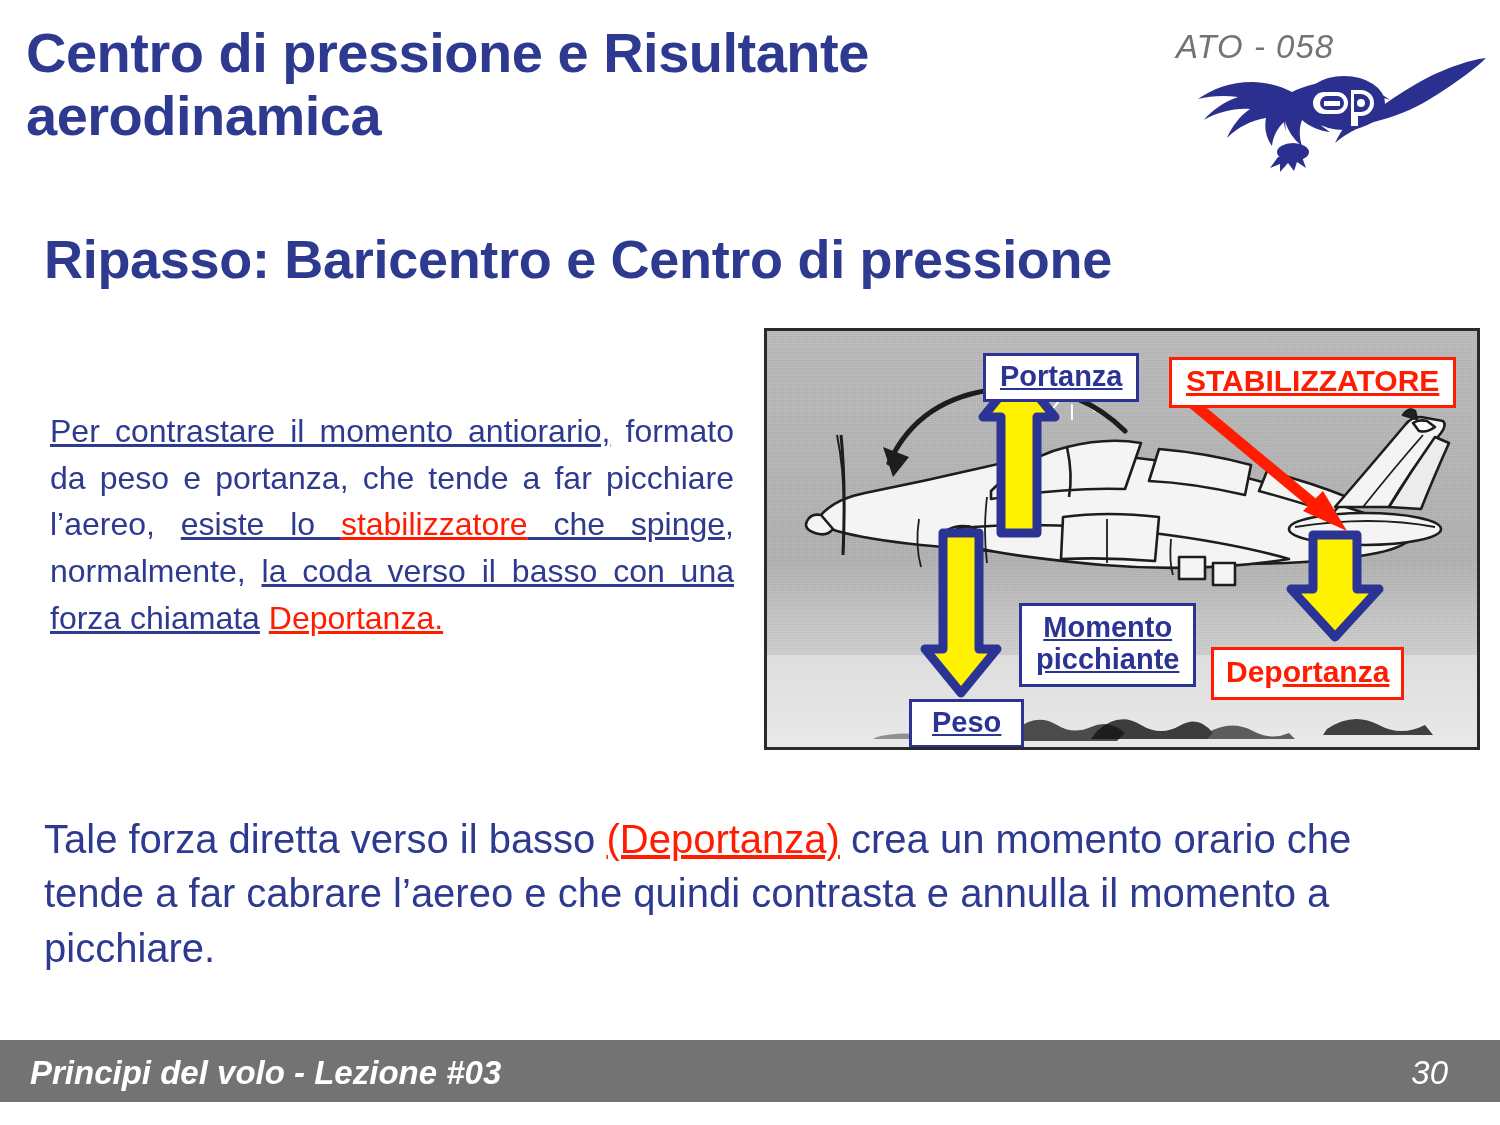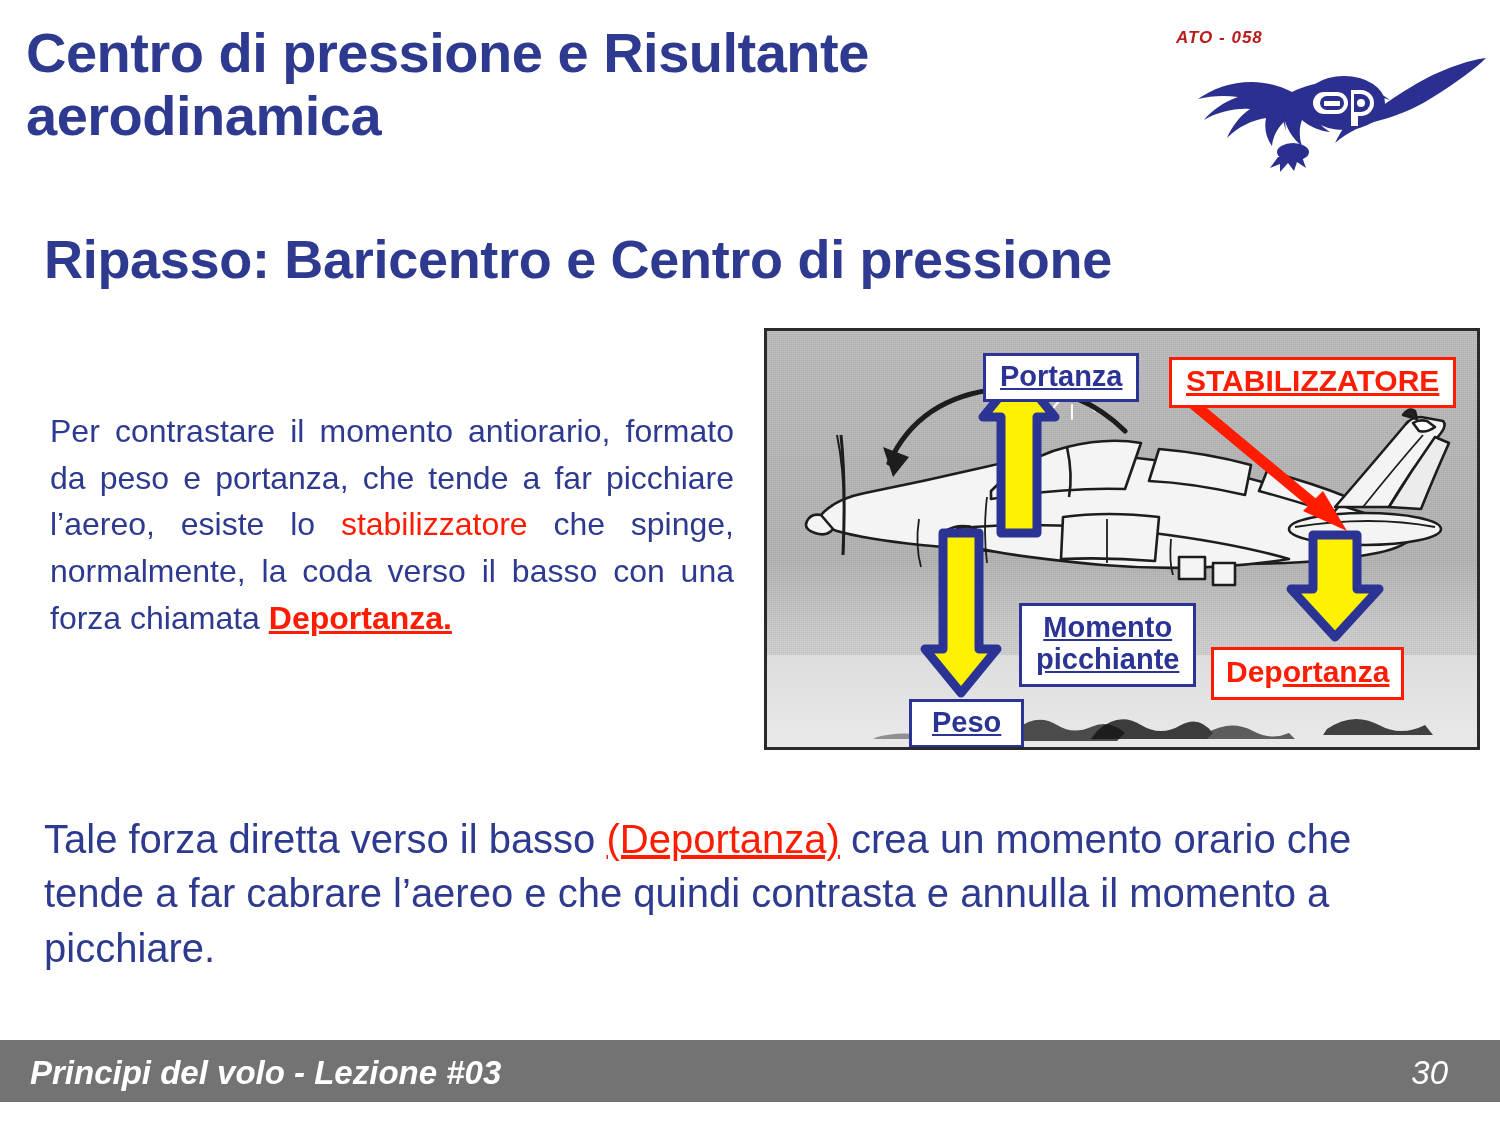--- a/index.html
+++ b/index.html
@@ -15,22 +15,22 @@
   .title {
     position: absolute; left: 26px; top: 22px; width: 1060px;
     font-size: 56px; font-weight: bold; line-height: 1.12;
     color: #2E3A90; letter-spacing: -0.5px;
   }
 
   
   .logo { position: absolute; left: 1140px; top: 18px; width: 345px; height: 200px; }
   .logo-ato {
     position:absolute; left: 36px; top: 10px;
-    font-size: 17px; font-weight: bold; font-style: italic;
-    color:#b91c1c; letter-spacing: 1px;
+    font-size: 33px; font-weight: normal; font-style: italic;
+    color:#737373; letter-spacing: 1px;
   }
   .logo-bird { position:absolute; left: 28px; top: 38px; width: 320px; height: 120px; }
   .logo-name {
     position:absolute; left: 0px; top: 160px; width: 345px; text-align:center;
     font-size: 29px; font-weight: bold; font-style: italic; color:#2B2F8F;
     letter-spacing: 0.5px;
   }
 
   
   .subtitle {
@@ -38,23 +38,23 @@
     font-size: 54px; font-weight: bold; color: #2E3A90;
     letter-spacing: -0.3px;
   }
 
   
   .para-left {
     position:absolute; left: 50px; top: 408px; width: 684px;
     font-size: 32px; line-height: 1.46; color: #2E3A90;
     text-align: justify; text-justify: inter-word;
   }
-  .para-left .u { }
+  .para-left .u { text-decoration: underline; }
   .para-left .red { color:#FF1C00; }
-  .para-left .redb { color:#FF1C00; font-weight:bold; text-decoration: underline; }
+  .para-left .redb { color:#FF1C00; font-weight:normal; text-decoration: underline; }
 
   
   .para-bottom {
     position:absolute; left: 44px; top: 812px; width: 1412px;
     font-size: 40px; line-height: 1.36; color: #2E3A90;
   }
   .para-bottom .red-u { color:#FF1C00; text-decoration: underline; }
 
   
   .diagram {

